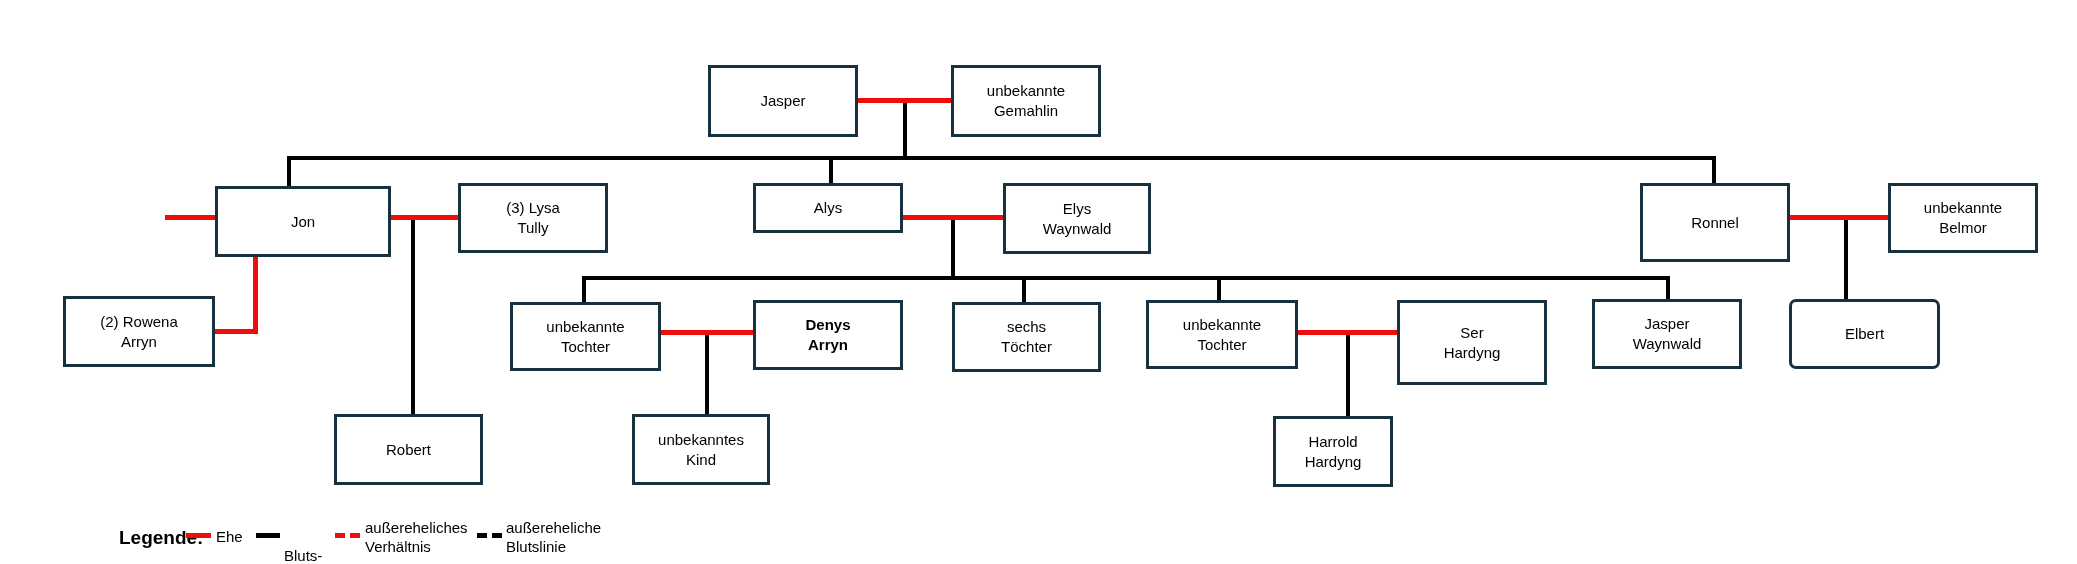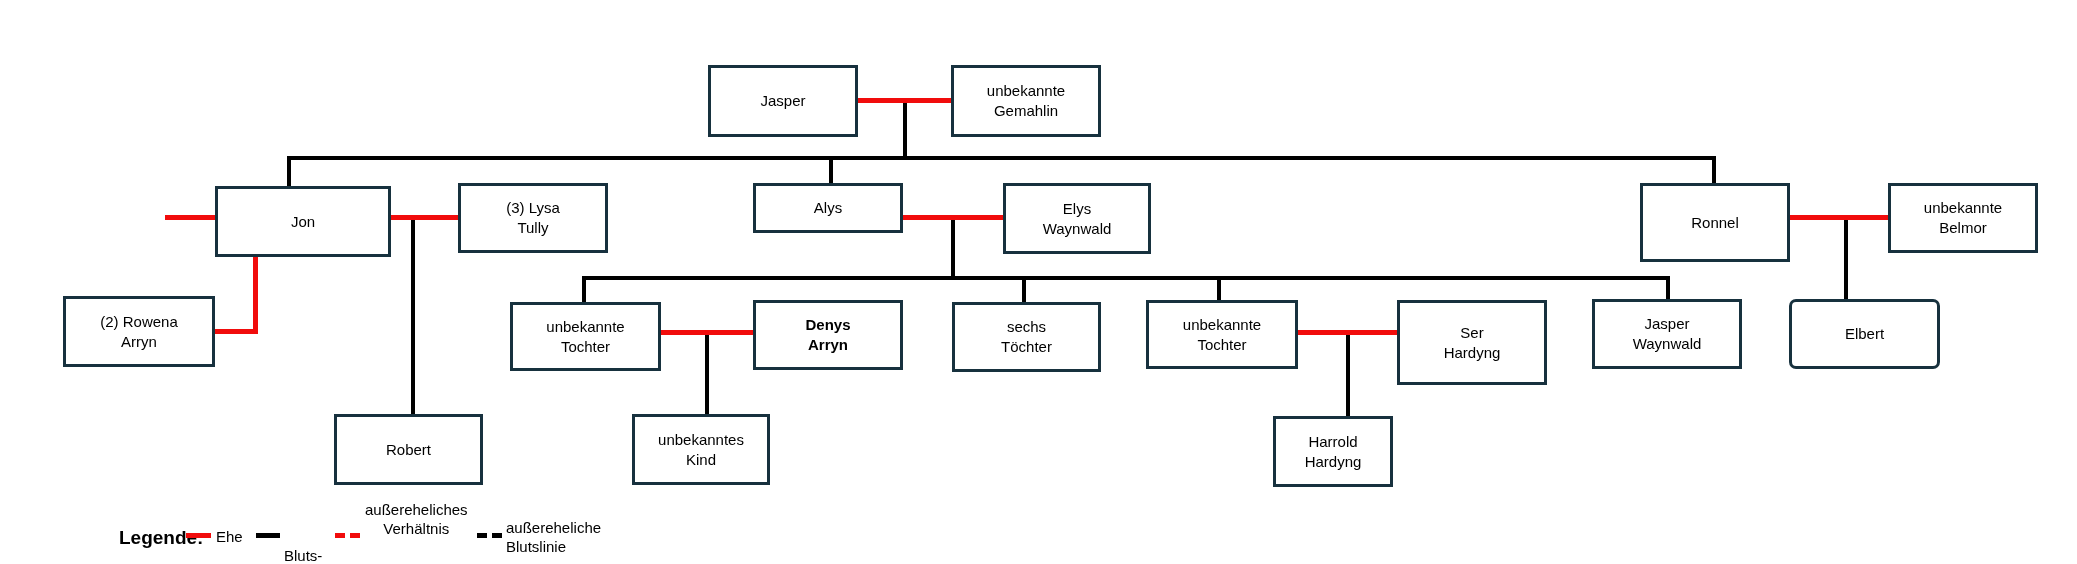--- a/index.html
+++ b/index.html
@@ -102,20 +102,20 @@
   <div class="legend-title" style="left:119px;top:527px;">Legende:</div>
 
   <div class="swatch solid-red" style="left:186px;top:533px;width:25px;"></div>
   <div class="legend-label" style="left:216px;top:527px;">Ehe</div>
 
   <div class="swatch solid-black" style="left:256px;top:533px;width:24px;"></div>
   <div class="legend-label" style="left:284px;top:518px;margin-top:28px;">Bluts-
 linie</div>
 
   <div class="swatch dash-red" style="left:335px;top:533px;width:25px;"></div>
-  <div class="legend-label" style="left:365px;top:500px;text-align:center;">außereheliches
+  <div class="legend-label" style="left:365px;top:518px;">außereheliches
 Verhältnis</div>
 
   <div class="swatch dash-black" style="left:477px;top:533px;width:25px;"></div>
   <div class="legend-label" style="left:506px;top:518px;">außereheliche
 Blutslinie</div>
 
 </div>
 
 </body></html>

